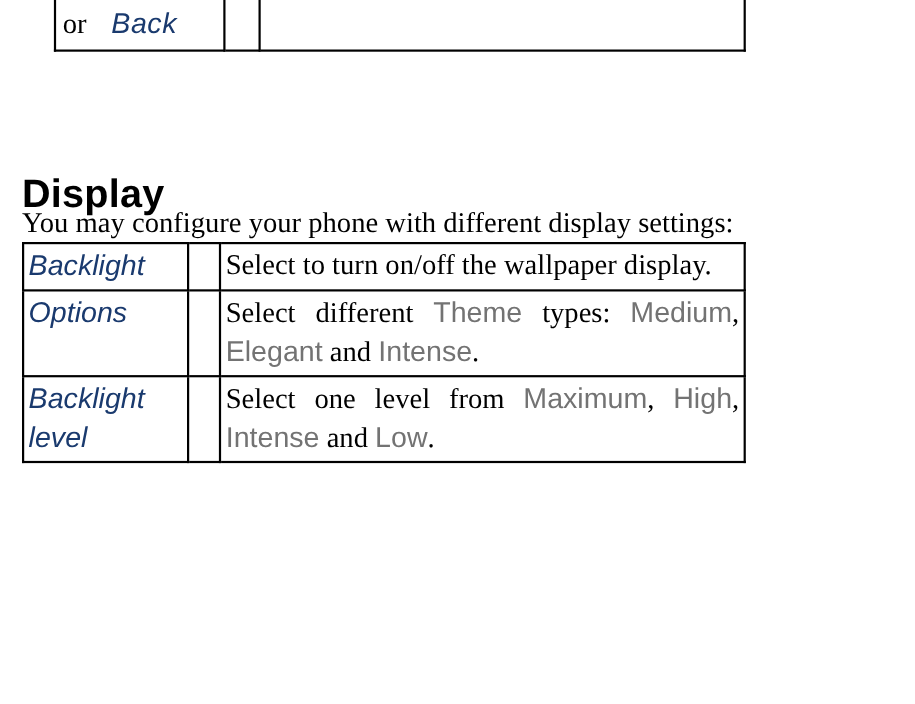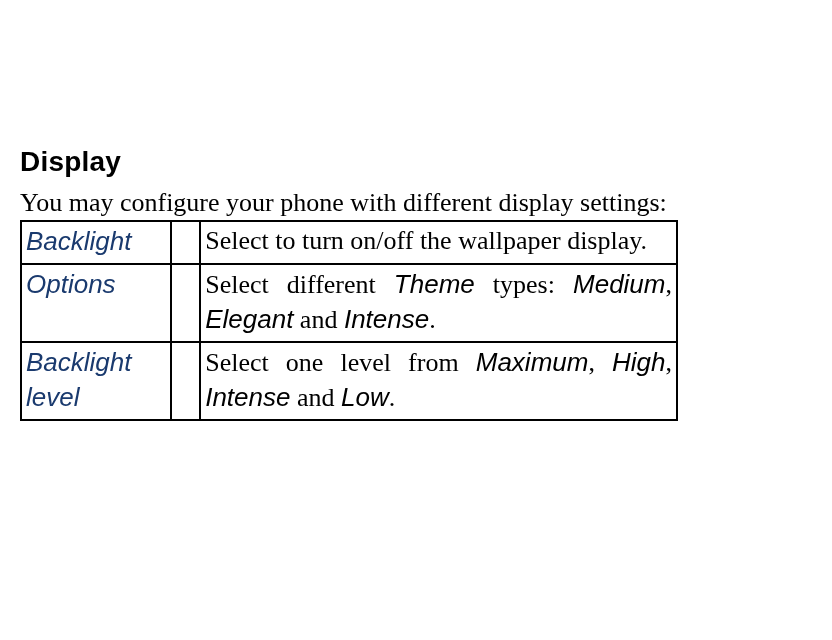--- a/index.html
+++ b/index.html
@@ -53,24 +53,24 @@
     color: #1a3a6e;
     font-size: 26px;
     letter-spacing: 0.5px;
     padding-left: 16px;
   }
 
   
   .heading {
     position: absolute;
     left: 20px;
-    top: 142px;
+    top: 156px;
     font-family: Arial, Helvetica, sans-serif;
     font-weight: bold;
-    font-size: 28px;
+    font-size: 36px;
     letter-spacing: 0.2px;
     line-height: 40px;
   }
   .intro {
     position: absolute;
     left: 20px;
     top: 188px;
     font-family: "Times New Roman", Times, serif;
     font-size: 26px;
     line-height: 30px;
@@ -106,34 +106,45 @@
     font-family: Arial, Helvetica, sans-serif;
     font-style: italic;
     color: #1a3a6e;
   }
   .desc-justify {
     text-align: justify;
     text-justify: inter-word;
   }
   .term {
     font-family: Arial, Helvetica, sans-serif;
-    font-style: italic;
-    color: #000000;
+    color: #737373;
   }
   .plain {
     font-family: "Times New Roman", Times, serif;
     font-style: normal;
     color: #000;
   }
 </style>
 </head>
 <body>
 
 <div class="page">
 
+  <table class="top-table">
+    <tbody>
+        <tr>
+      <td class="tc1 back-cell">
+        <span class="or-text plain">or</span>
+        <span class="back-word">Back</span>
+      </td>
+      <td class="tc2">&nbsp;</td>
+      <td class="tc3">&nbsp;</td>
+    </tr>
+  </tbody>
+    </table>
 
   <div class="heading">Display</div>
   <div class="intro">You may configure your phone with different display settings:</div>
 
   <table class="main-table">
     <tbody>
 
     <tr>
       <td class="mc1">
         <span class="opt">Backlight</span>

